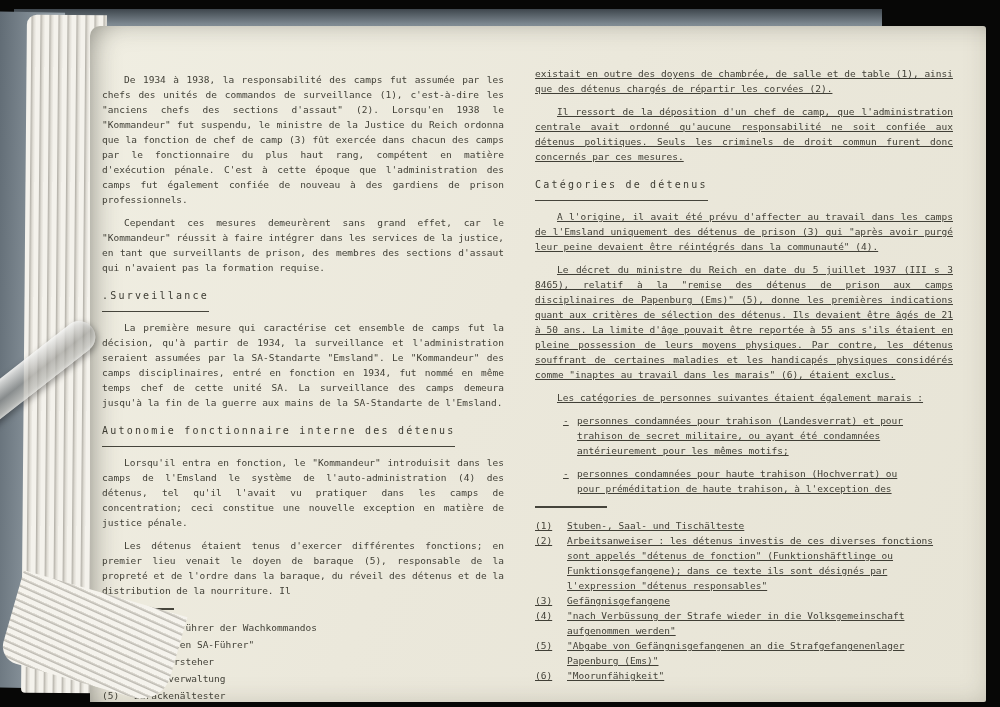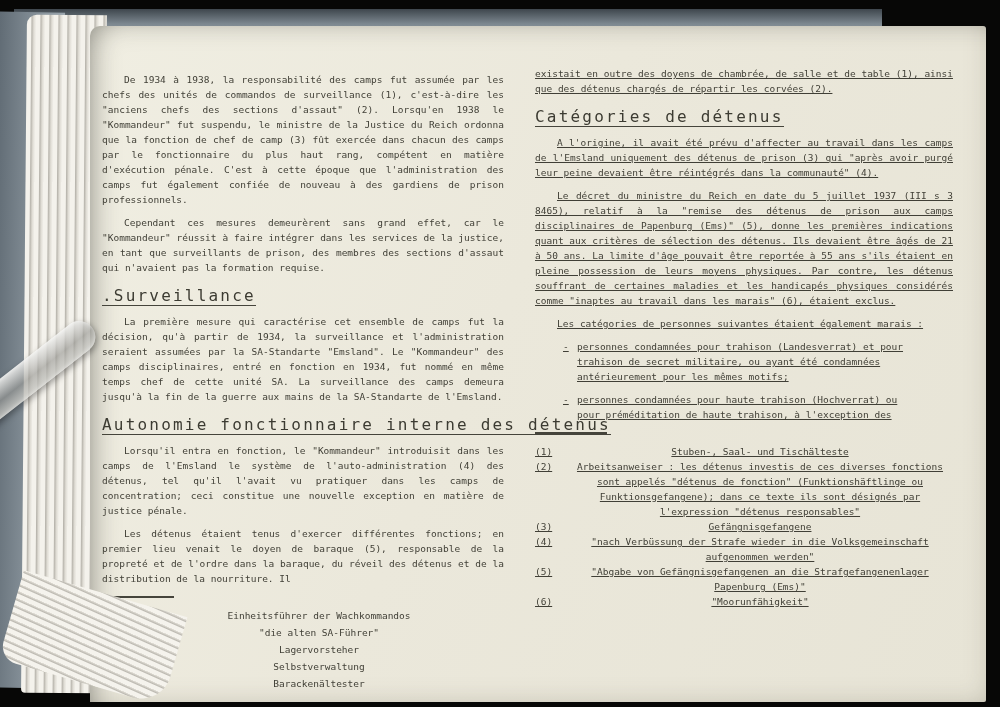--- a/index.html
+++ b/index.html
@@ -46,29 +46,29 @@
     transform:rotate(-38deg);
   }
   
   .col{position:absolute;color:#403f36;font-size:9.5px;line-height:15px;}
   .col-left{left:12px;top:46px;width:402px;}
   .col-right{left:445px;top:40px;width:418px;text-decoration:underline;}
   .col p{margin:0 0 8px 0;text-align:justify;text-indent:22px;}
   .col p.cont{text-indent:0;}
   .heading{
     display:inline-block;margin:6px 0 8px 0;
-    font-size:16px;letter-spacing:2.2px;line-height:14px;
-    border-bottom:1px solid #45443b;padding-bottom:2px;
+    font-size:10px;letter-spacing:2.2px;line-height:14px;
+    border-bottom:1px solid #45443b;padding-bottom:8px;
     color:#3c3b32;white-space:nowrap;
   }
   .fnrule{width:72px;border:0;border-top:2px solid #45443b;margin:10px 0 10px 0;}
   .fnrow{display:grid;grid-template-columns:32px 1fr;margin:0 0 2px 0;}
   .col-right .fnrow{margin:0;}
   .fnnum{text-align:left;}
-  .fntext{text-align:center;}
+  .fntext{text-align:left;}
   .bullet{display:grid;grid-template-columns:14px 1fr;margin:2px 0 8px 28px;width:348px;}
   .u3{text-decoration:underline;}
   .pagenum{
     position:absolute;left:0;top:626px;width:860px;text-align:left;
     font-size:11px;letter-spacing:1.5px;color:#3c3b32;
   }
 </style>
 </head>
 <body>
 
@@ -104,20 +104,21 @@
       <span class="fntext">Selbstverwaltung</span>
     </div>
     <div class="fnrow">
       <span class="fnnum">(5)</span>
       <span class="fntext">Barackenältester</span>
     </div>
   </div>
 
   <div class="col col-right">
     <p class="cont">existait en outre des doyens de chambrée, de salle et de table (1), ainsi que des détenus chargés de répartir les corvées (2).</p>
+    <p>Il ressort de la déposition d'un chef de camp, que l'administration centrale avait ordonné qu'aucune responsabilité ne soit confiée aux détenus politiques. Seuls les criminels de droit commun furent donc concernés par ces mesures.</p>
     <div><span class="heading">Catégories de détenus</span></div>
     <p>A l'origine, il avait été prévu d'affecter au travail dans les camps de l'Emsland uniquement des détenus de prison (3) qui "après avoir purgé leur peine devaient être réintégrés dans la communauté" (4).</p>
     <p><span>Le décret du ministre du Reich en date du 5 juillet 1937 (III s </span><span class="u3">3</span><span> 8465), relatif à la "remise des détenus de prison aux camps disciplinaires de Papenburg (Ems)" (5), donne les premières indications quant aux critères de sélection des détenus. Ils devaient être âgés de 21 à 50 ans. La limite d'âge pouvait être reportée à 55 ans s'ils étaient en pleine possession de leurs moyens physiques. Par contre, les détenus souffrant de certaines maladies et les handicapés physiques considérés comme "inaptes au travail dans les marais" (6), étaient exclus.</span></p>
     <p>Les catégories de personnes suivantes étaient également marais :</p>
     <div class="bullet">
       <span>-</span>
       <span>personnes condamnées pour trahison (Landesverrat) et pour trahison de secret militaire, ou ayant été condamnées antérieurement pour les mêmes motifs;</span>
     </div>
     <div class="bullet">
       <span>-</span>

